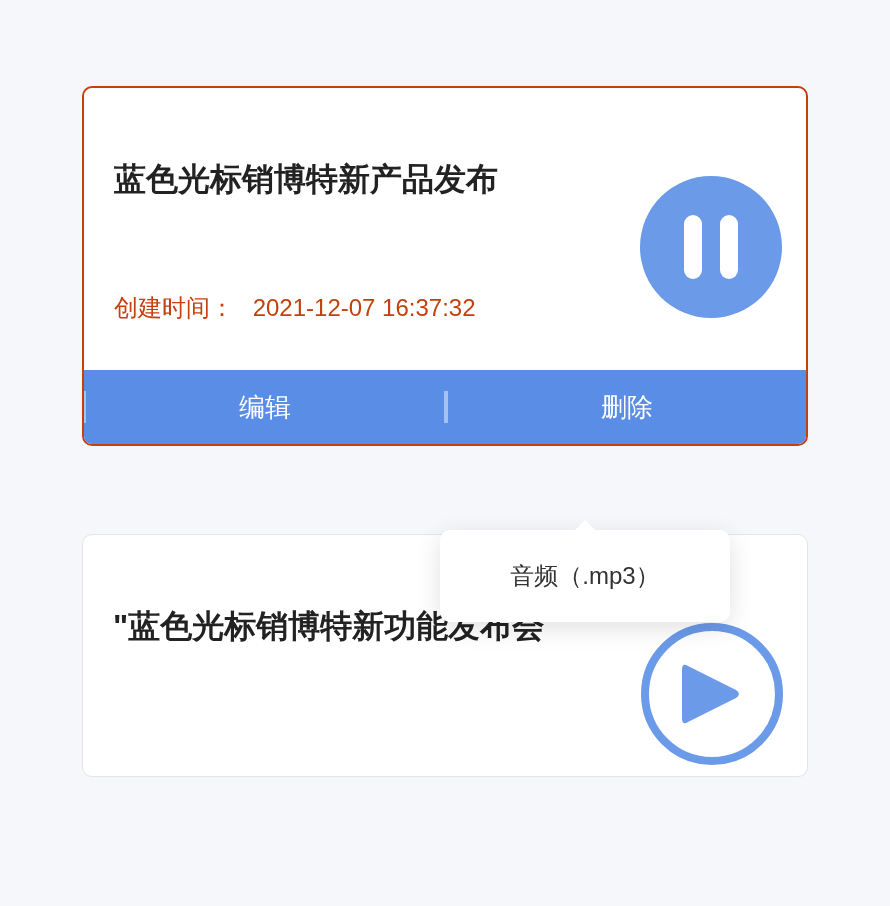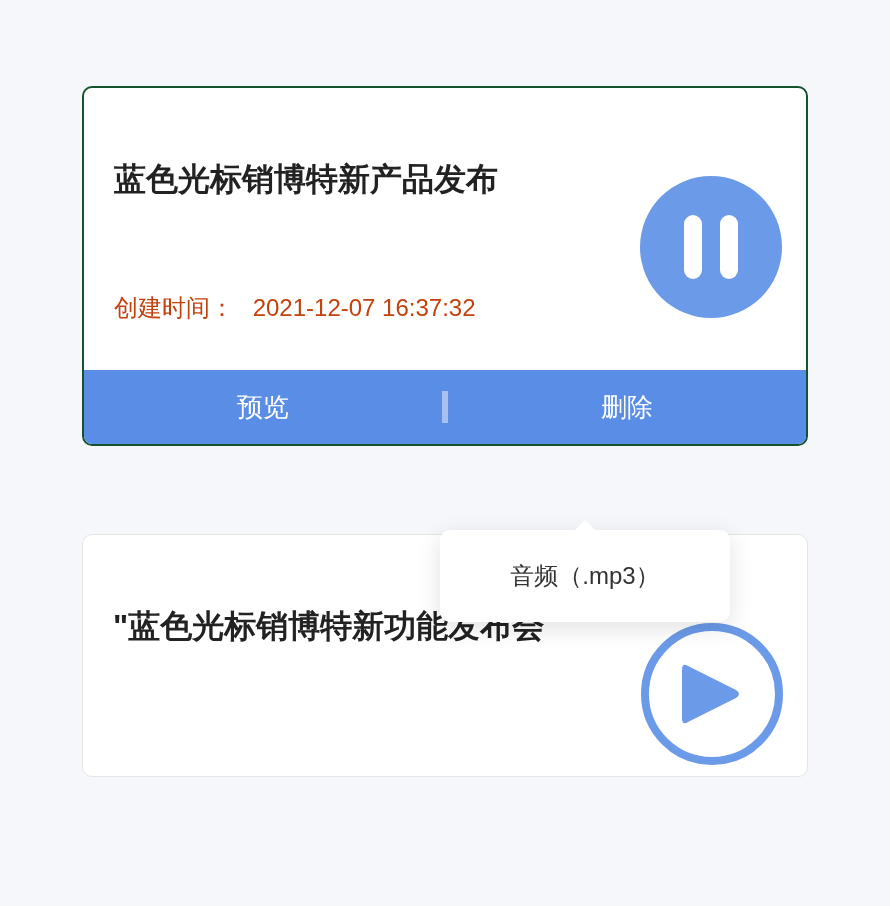--- a/index.html
+++ b/index.html
@@ -14,21 +14,21 @@
       height: 906px;
       padding: 86px 82px 0 82px;
     }
     .card {
       background: #fff;
       border-radius: 10px;
       position: relative;
       margin-bottom: 88px;
     }
     .card.active {
-      border: 2px solid #14532d;
+      border: 2px solid #c2410c;
     }
     .card.inactive {
       border: 1px solid #e5e5e5;
     }
     .card-body {
       padding: 70px 30px 30px 30px;
       position: relative;
     }
     .card.inactive .card-body {
       padding: 70px 30px 42px 30px;
@@ -154,22 +154,22 @@
         <span class="meta-value">2021-12-07 16:37:32</span>
       </div>
       <div class="play-button pause">
         <div class="pause-bars">
           <div class="pause-bar"></div>
           <div class="pause-bar"></div>
         </div>
       </div>
     </div>
     <div class="action-bar">
-      <div class="action-item">预览</div>
       <div class="divider"></div>
+      <div class="action-item">编辑</div>
       <div class="divider"></div>
       <div class="divider"></div>
       <div class="action-item">删除</div>
     </div>
   </div>
 
   <div class="dropdown">
     <div class="dropdown-item">音频（.mp3）</div>
   </div>
 

